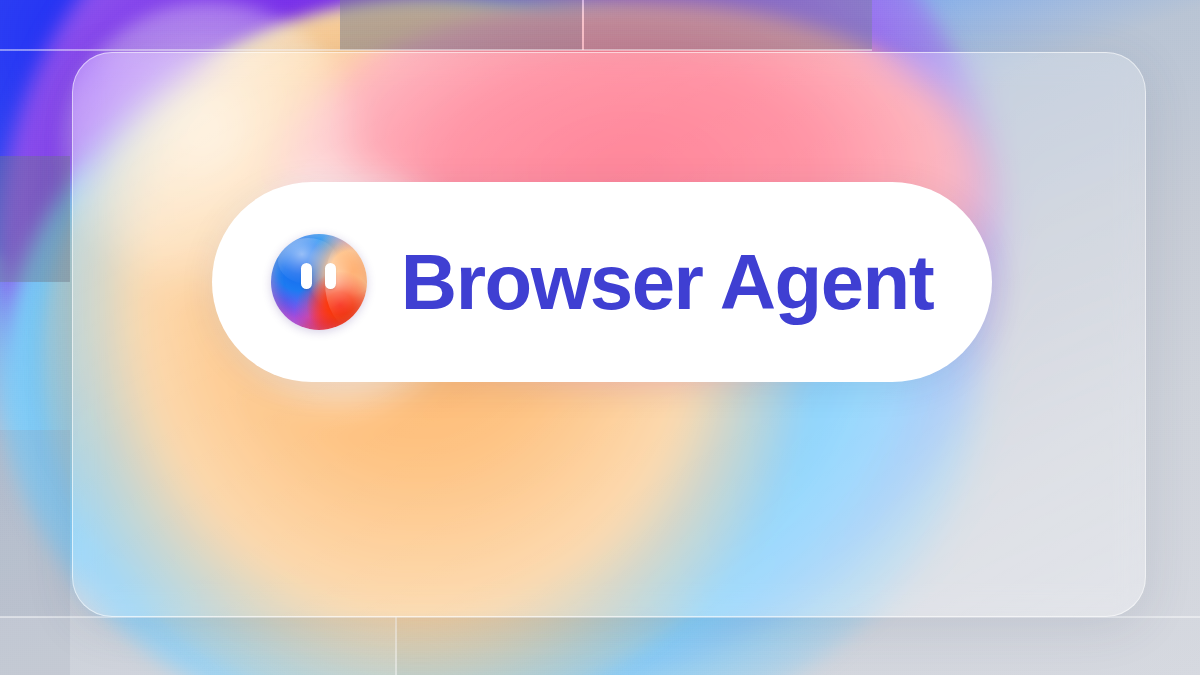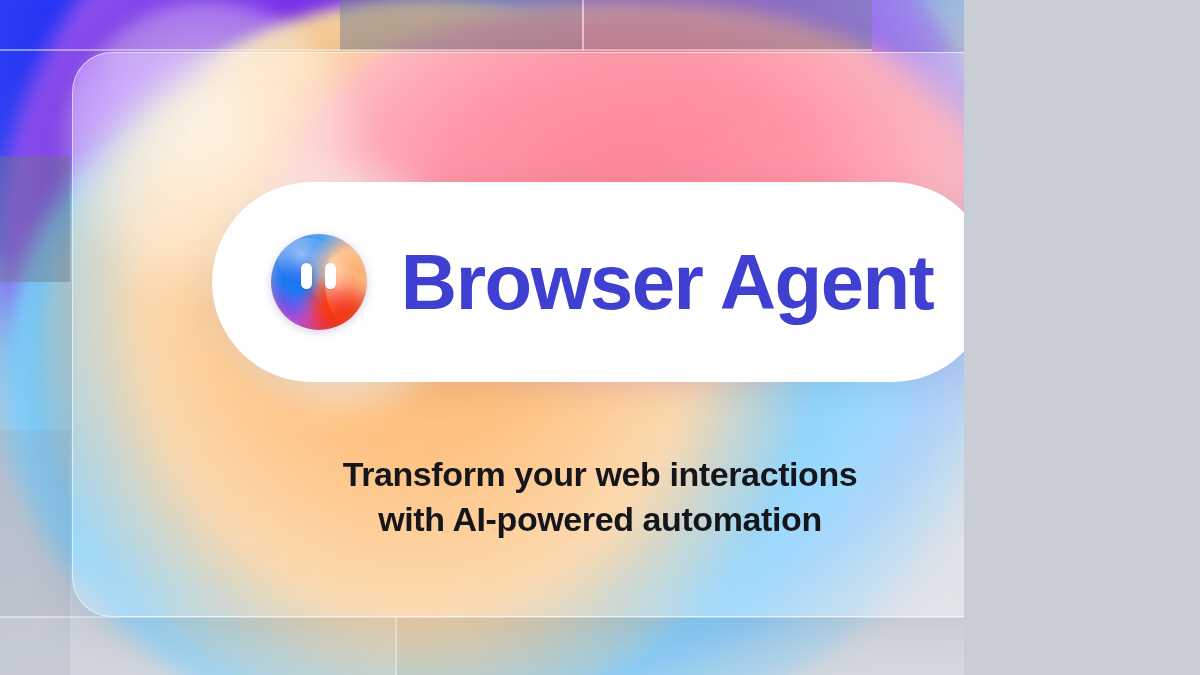--- a/index.html
+++ b/index.html
@@ -7,21 +7,21 @@
 
   html, body {
     width:1200px; height:675px;
     overflow:hidden;
     font-family:"Liberation Sans", sans-serif;
     background:#c9cdd6;
   }
 
   #stage {
     position:relative;
-    width:964px;
+    width:1200px;
     height:675px;
     overflow:hidden;
     isolation:isolate;
   }
 
   
   .bg-layer {
     position:absolute;
     inset:0;
     pointer-events:none;
@@ -311,19 +311,15 @@
       <div id="logo-orb">
         <div class="orb-eyes">
           <span class="orb-eye"></span>
           <span class="orb-eye"></span>
         </div>
       </div>
 
       <div id="wordmark">Browser Agent</div>
     </div>
 
-    <div id="tagline">
-      <span class="line">Transform your web interactions</span>
-      <span class="line">with AI-powered automation</span>
-    </div>
 
   </div>
 </div>
 
 </body></html>

